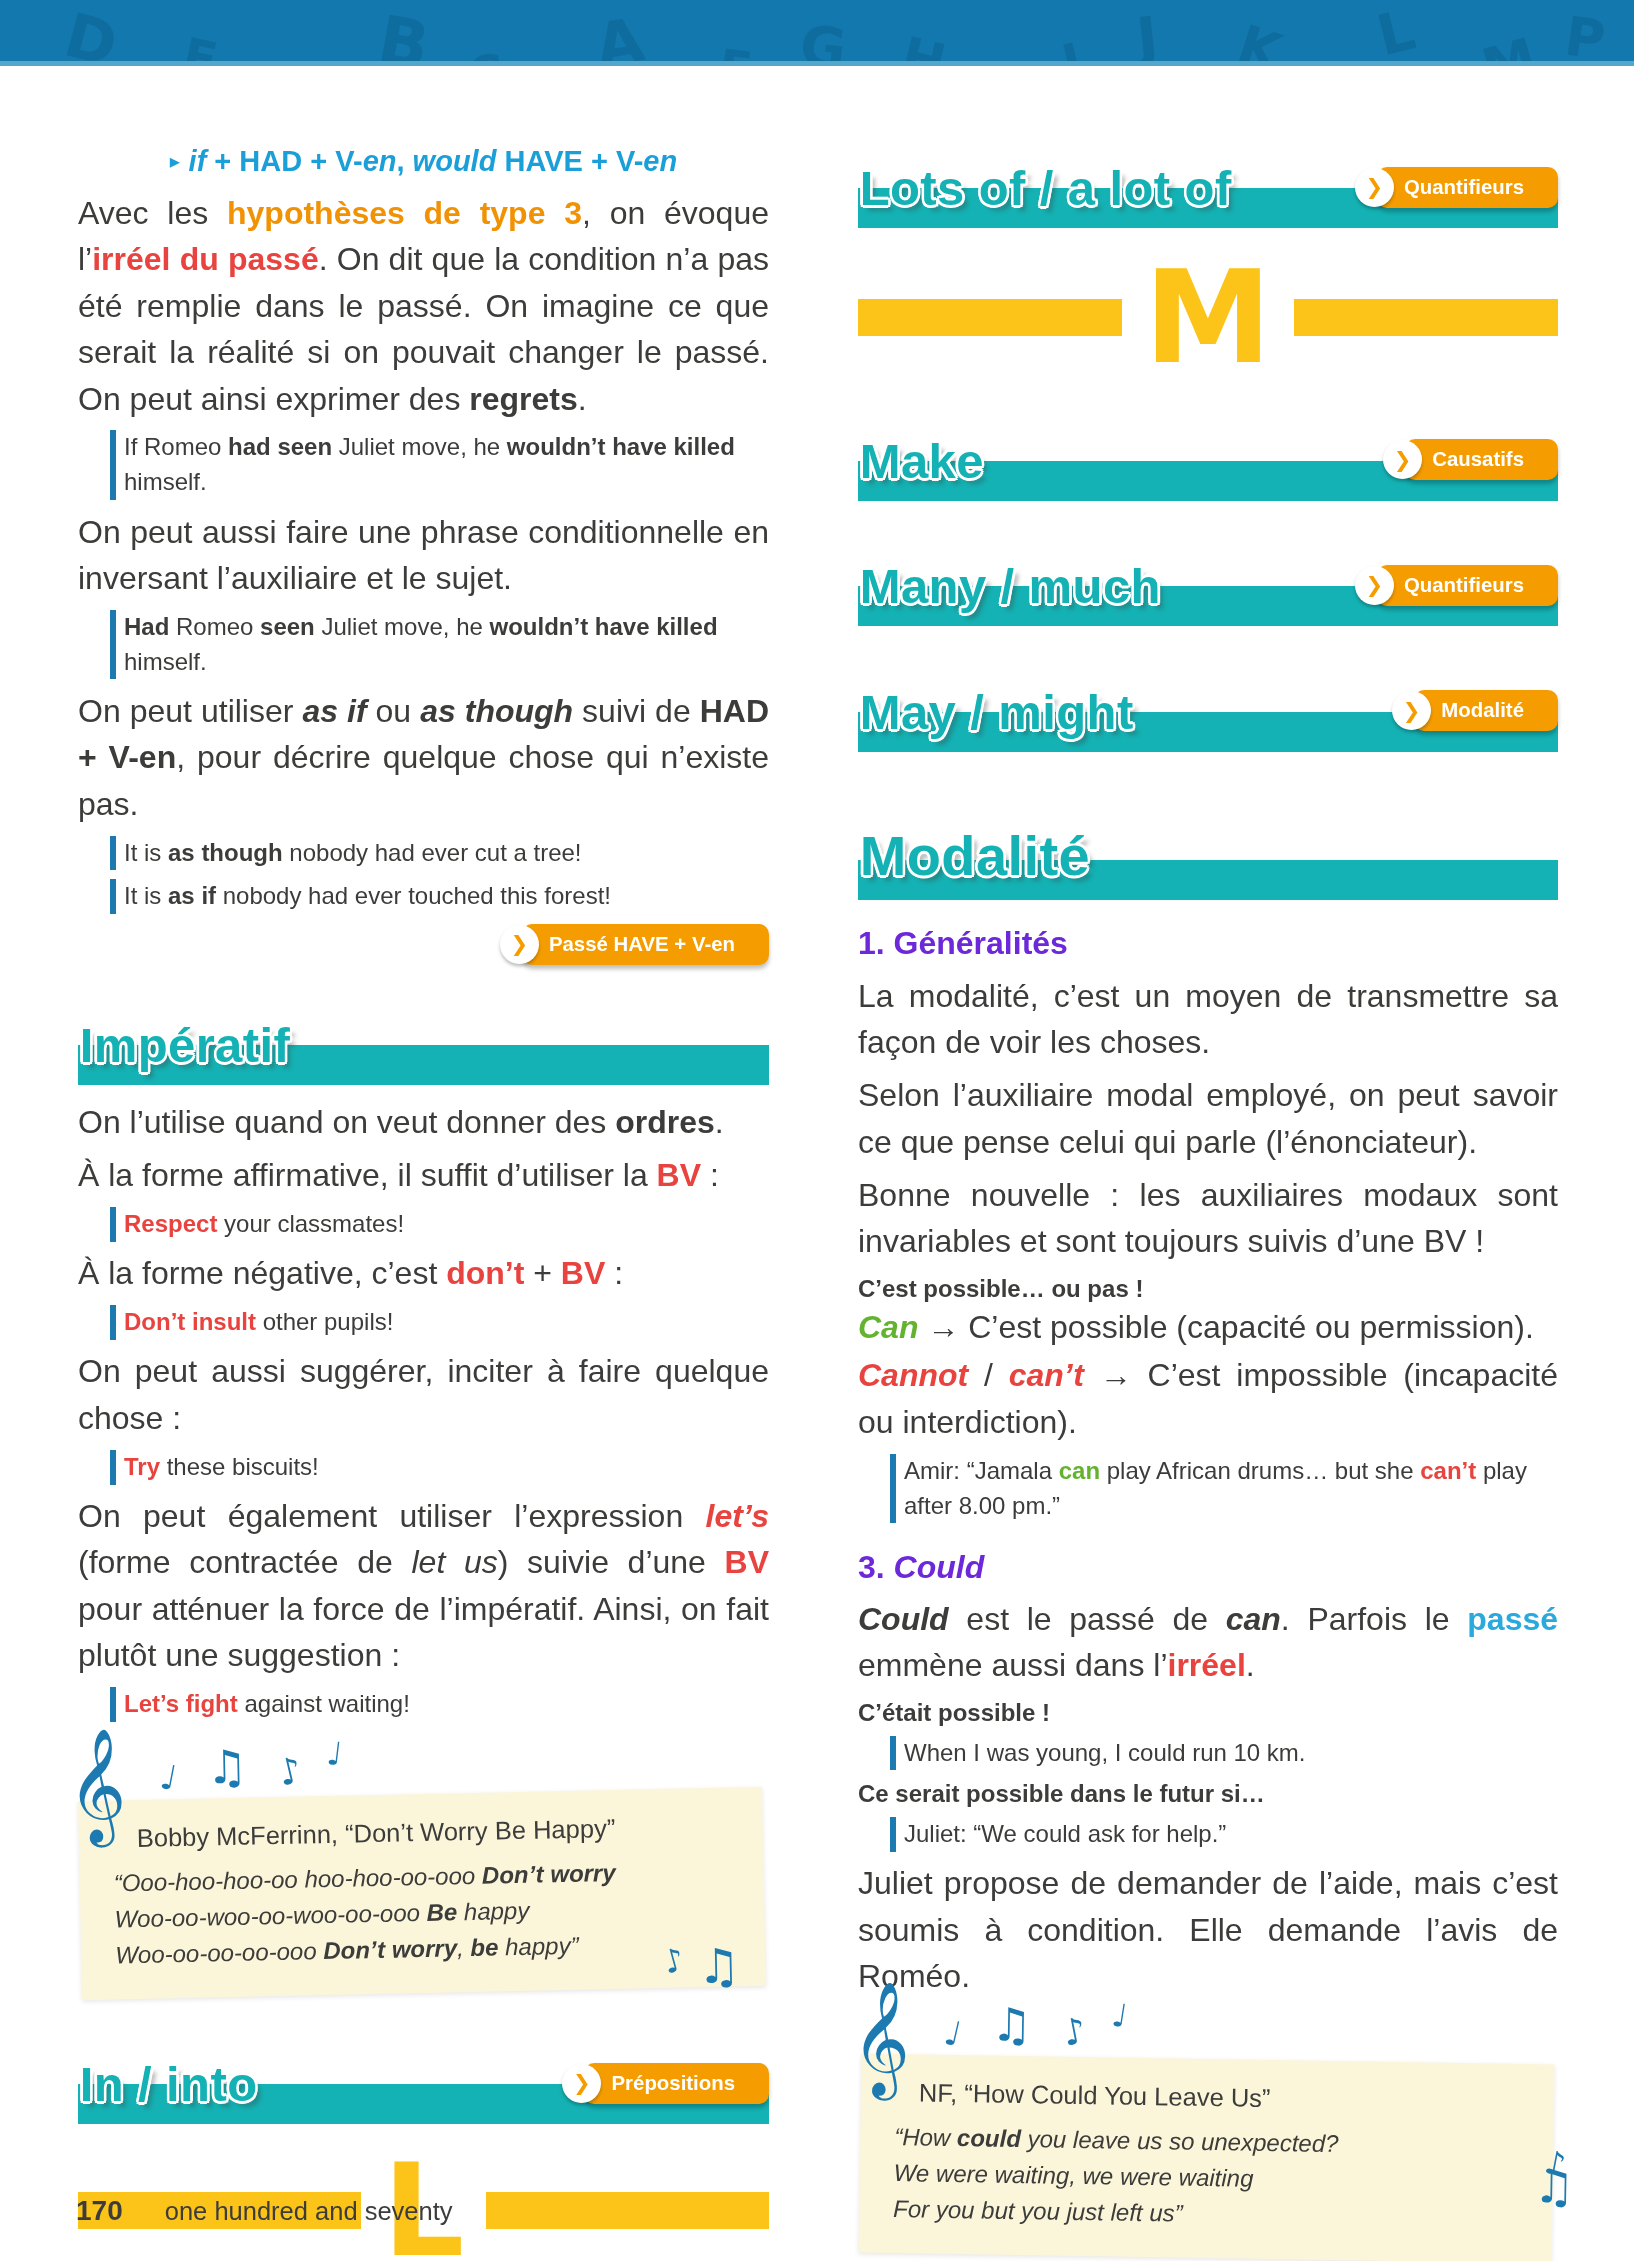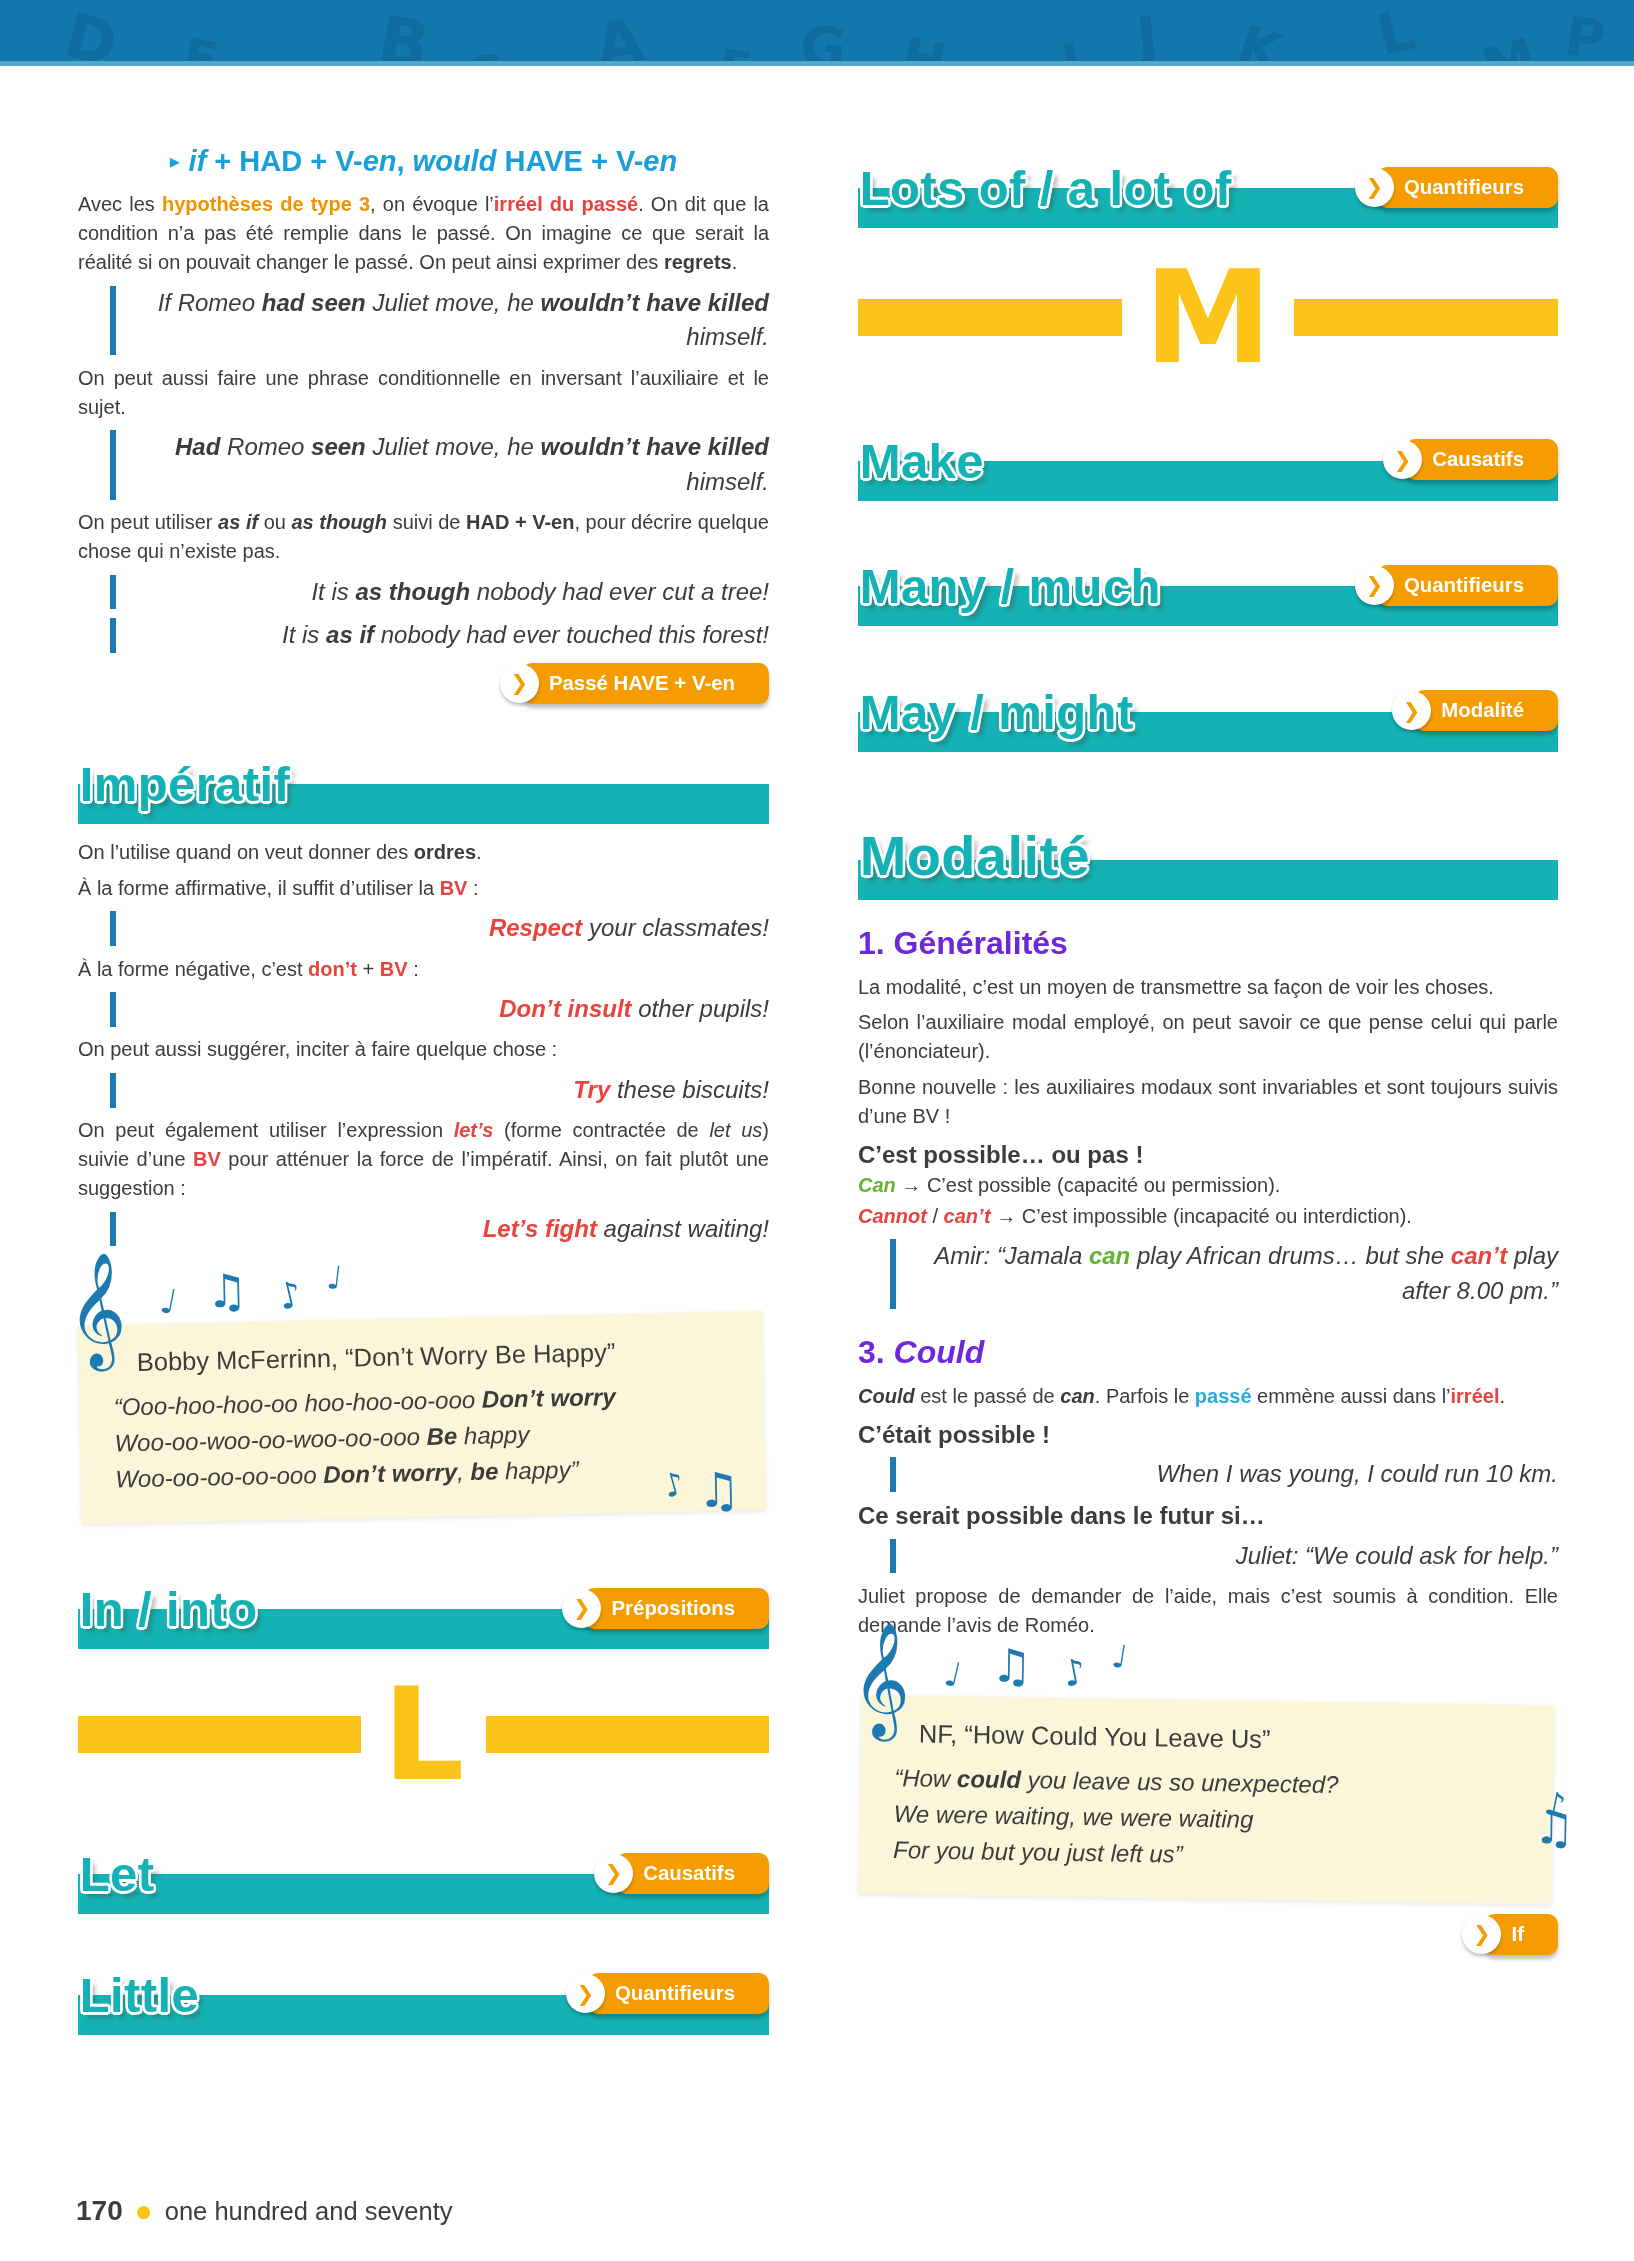--- a/index.html
+++ b/index.html
@@ -8,25 +8,25 @@
   
   .banner{position:absolute;left:0;top:0;width:1635px;height:66px;background:#1278ad;overflow:hidden;}
   .banner-strip{position:absolute;left:0;bottom:0;width:100%;height:5.1px;background:#53a7cb;}
   .bl{position:absolute;font-weight:700;color:#0d6494;opacity:.55;line-height:1;
       font-family:"DejaVu Sans",sans-serif;}
   
   .col{position:absolute;top:0;}
   .col-left{left:78px;top:145px;width:691px;}
   .col-right{left:858px;top:128px;width:700px;}
   
-  .p{font-size:20px;line-height:1.45;text-align:justify;margin:6.8px 0;}
+  .p{font-size:32px;line-height:1.45;text-align:justify;margin:6.8px 0;}
   .b{font-weight:700}.i{font-style:italic}
   .red{color:#e8433e}.orange{color:#f19204}.green{color:#63b32e}.cyan{color:#2aa9dd}
   .ex{font-size:24px;line-height:1.45;margin:8.5px 0 8.5px 32px;border-left:6px solid #1d7ab0;
-      padding-left:22px;font-style:italic;text-align:right;}
+      padding-left:8px;text-align:left;}
   .formula{text-align:center;font-weight:700;color:#1b9fd8;font-size:29px;margin:0 0 12px 0;}
   .formula .glyph{font-size:20.4px;margin-right:8.5px;position:relative;top:-3.4px;}
   .glyph{font-family:"DejaVu Sans",sans-serif;}
   .subhead{font-size:32px;font-weight:700;color:#6d28d9;margin:25.5px 0 10.2px;}
   .lead{font-size:24px;font-weight:700;margin:10.2px 0 1.7px;text-align:left;}
   
   .entry{position:relative;height:100px;}
   .entry-bar{position:absolute;left:0;right:0;bottom:0;height:40px;background:#14b2b4;}
   .entry-title{position:absolute;left:1.7px;bottom:12px;font-size:49px;font-weight:700;color:#14b2b4;
       letter-spacing:0.4px;white-space:nowrap;

